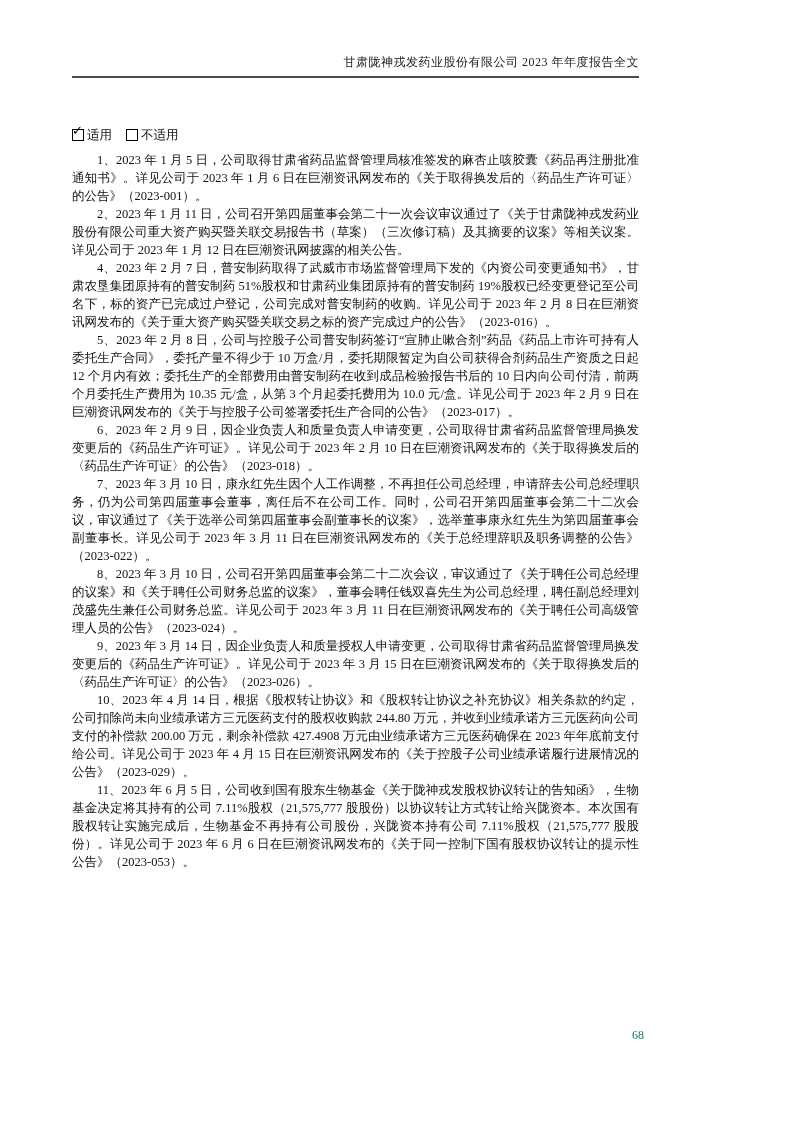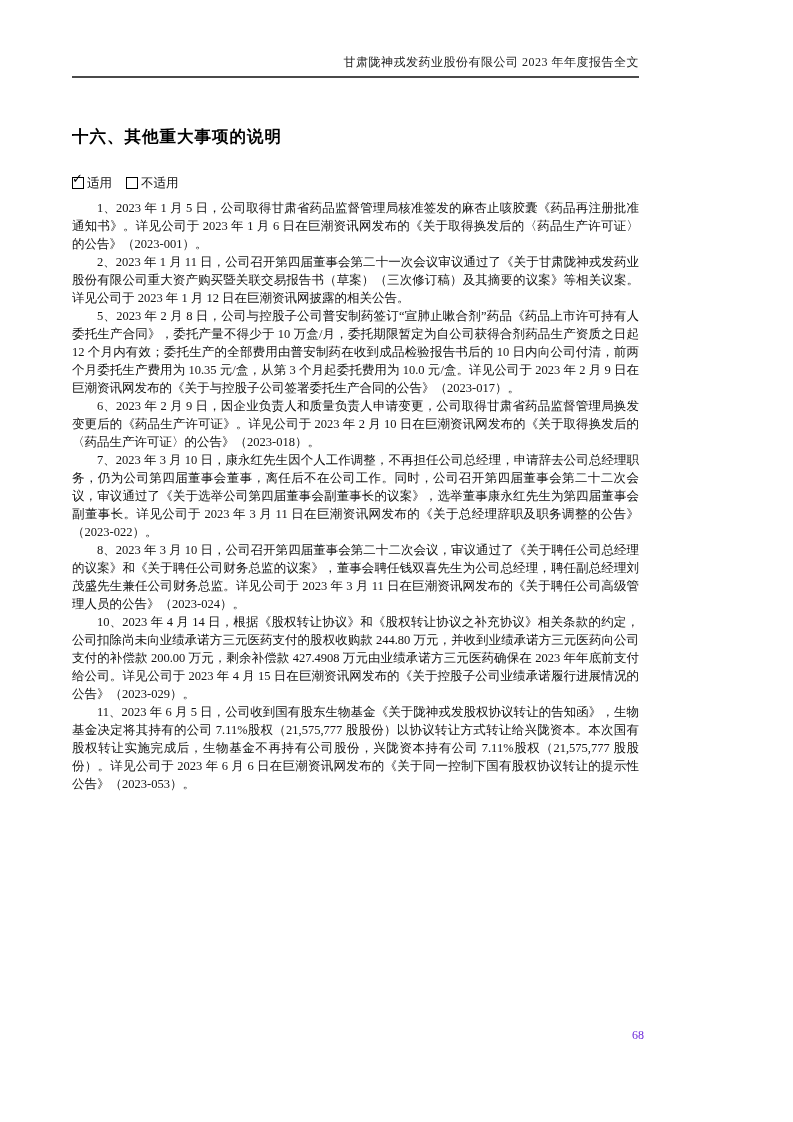--- a/index.html
+++ b/index.html
@@ -79,54 +79,55 @@
     text-align: justify;
     font-size: 12.5px;
     line-height: 18px;
     word-break: break-all;
   }
   .page-number {
     position: absolute;
     top: 1028px;
     right: 66px;
     font-size: 12px;
-    color: #6d28d9;
+    color: #0f766e;
   }
 </style>
 </head>
 <body>
 
 <div class="page">
 
   <header class="page-header">
     <span>甘肃陇神戎发药业股份有限公司 2023 年年度报告全文</span>
   </header>
 
   <main class="page-body">
 
 
-    <h2 class="section-title">十六、其他重大事项的说明</h2>
 
     <div class="applicability">
       <span class="checkbox">
         <span class="check">✓</span>
       </span>
       <span>适用</span>
       <span class="spacer"></span>
       <span class="checkbox"></span>
       <span>不适用</span>
     </div>
 
     <div id="paragraphs">
         <p>1、2023 年 1 月 5 日，公司取得甘肃省药品监督管理局核准签发的麻杏止咳胶囊《药品再注册批准通知书》。详见公司于 2023 年 1 月 6 日在巨潮资讯网发布的《关于取得换发后的〈药品生产许可证〉的公告》（2023-001）。</p>
         <p>2、2023 年 1 月 11 日，公司召开第四届董事会第二十一次会议审议通过了《关于甘肃陇神戎发药业股份有限公司重大资产购买暨关联交易报告书（草案）（三次修订稿）及其摘要的议案》等相关议案。详见公司于 2023 年 1 月 12 日在巨潮资讯网披露的相关公告。</p>
+        <p>4、2023 年 2 月 7 日，普安制药取得了武威市市场监督管理局下发的《内资公司变更通知书》，甘肃农垦集团原持有的普安制药 51%股权和甘肃药业集团原持有的普安制药 19%股权已经变更登记至公司名下，标的资产已完成过户登记，公司完成对普安制药的收购。详见公司于 2023 年 2 月 8 日在巨潮资讯网发布的《关于重大资产购买暨关联交易之标的资产完成过户的公告》（2023-016）。</p>
         <p>5、2023 年 2 月 8 日，公司与控股子公司普安制药签订“宣肺止嗽合剂”药品《药品上市许可持有人委托生产合同》，委托产量不得少于 10 万盒/月，委托期限暂定为自公司获得合剂药品生产资质之日起 12 个月内有效；委托生产的全部费用由普安制药在收到成品检验报告书后的 10 日内向公司付清，前两个月委托生产费用为 10.35 元/盒，从第 3 个月起委托费用为 10.0 元/盒。详见公司于 2023 年 2 月 9 日在巨潮资讯网发布的《关于与控股子公司签署委托生产合同的公告》（2023-017）。</p>
         <p>6、2023 年 2 月 9 日，因企业负责人和质量负责人申请变更，公司取得甘肃省药品监督管理局换发变更后的《药品生产许可证》。详见公司于 2023 年 2 月 10 日在巨潮资讯网发布的《关于取得换发后的〈药品生产许可证〉的公告》（2023-018）。</p>
         <p>7、2023 年 3 月 10 日，康永红先生因个人工作调整，不再担任公司总经理，申请辞去公司总经理职务，仍为公司第四届董事会董事，离任后不在公司工作。同时，公司召开第四届董事会第二十二次会议，审议通过了《关于选举公司第四届董事会副董事长的议案》，选举董事康永红先生为第四届董事会副董事长。详见公司于 2023 年 3 月 11 日在巨潮资讯网发布的《关于总经理辞职及职务调整的公告》（2023-022）。</p>
         <p>8、2023 年 3 月 10 日，公司召开第四届董事会第二十二次会议，审议通过了《关于聘任公司总经理的议案》和《关于聘任公司财务总监的议案》，董事会聘任钱双喜先生为公司总经理，聘任副总经理刘茂盛先生兼任公司财务总监。详见公司于 2023 年 3 月 11 日在巨潮资讯网发布的《关于聘任公司高级管理人员的公告》（2023-024）。</p>
+        <p>9、2023 年 3 月 14 日，因企业负责人和质量授权人申请变更，公司取得甘肃省药品监督管理局换发变更后的《药品生产许可证》。详见公司于 2023 年 3 月 15 日在巨潮资讯网发布的《关于取得换发后的〈药品生产许可证〉的公告》（2023-026）。</p>
         <p>10、2023 年 4 月 14 日，根据《股权转让协议》和《股权转让协议之补充协议》相关条款的约定，公司扣除尚未向业绩承诺方三元医药支付的股权收购款 244.80 万元，并收到业绩承诺方三元医药向公司支付的补偿款 200.00 万元，剩余补偿款 427.4908 万元由业绩承诺方三元医药确保在 2023 年年底前支付给公司。详见公司于 2023 年 4 月 15 日在巨潮资讯网发布的《关于控股子公司业绩承诺履行进展情况的公告》（2023-029）。</p>
         <p>11、2023 年 6 月 5 日，公司收到国有股东生物基金《关于陇神戎发股权协议转让的告知函》，生物基金决定将其持有的公司 7.11%股权（21,575,777 股股份）以协议转让方式转让给兴陇资本。本次国有股权转让实施完成后，生物基金不再持有公司股份，兴陇资本持有公司 7.11%股权（21,575,777 股股份）。详见公司于 2023 年 6 月 6 日在巨潮资讯网发布的《关于同一控制下国有股权协议转让的提示性公告》（2023-053）。</p>
       </div>
 
   </main>
 
   <span class="page-number">68</span>
 
 </div>
 

